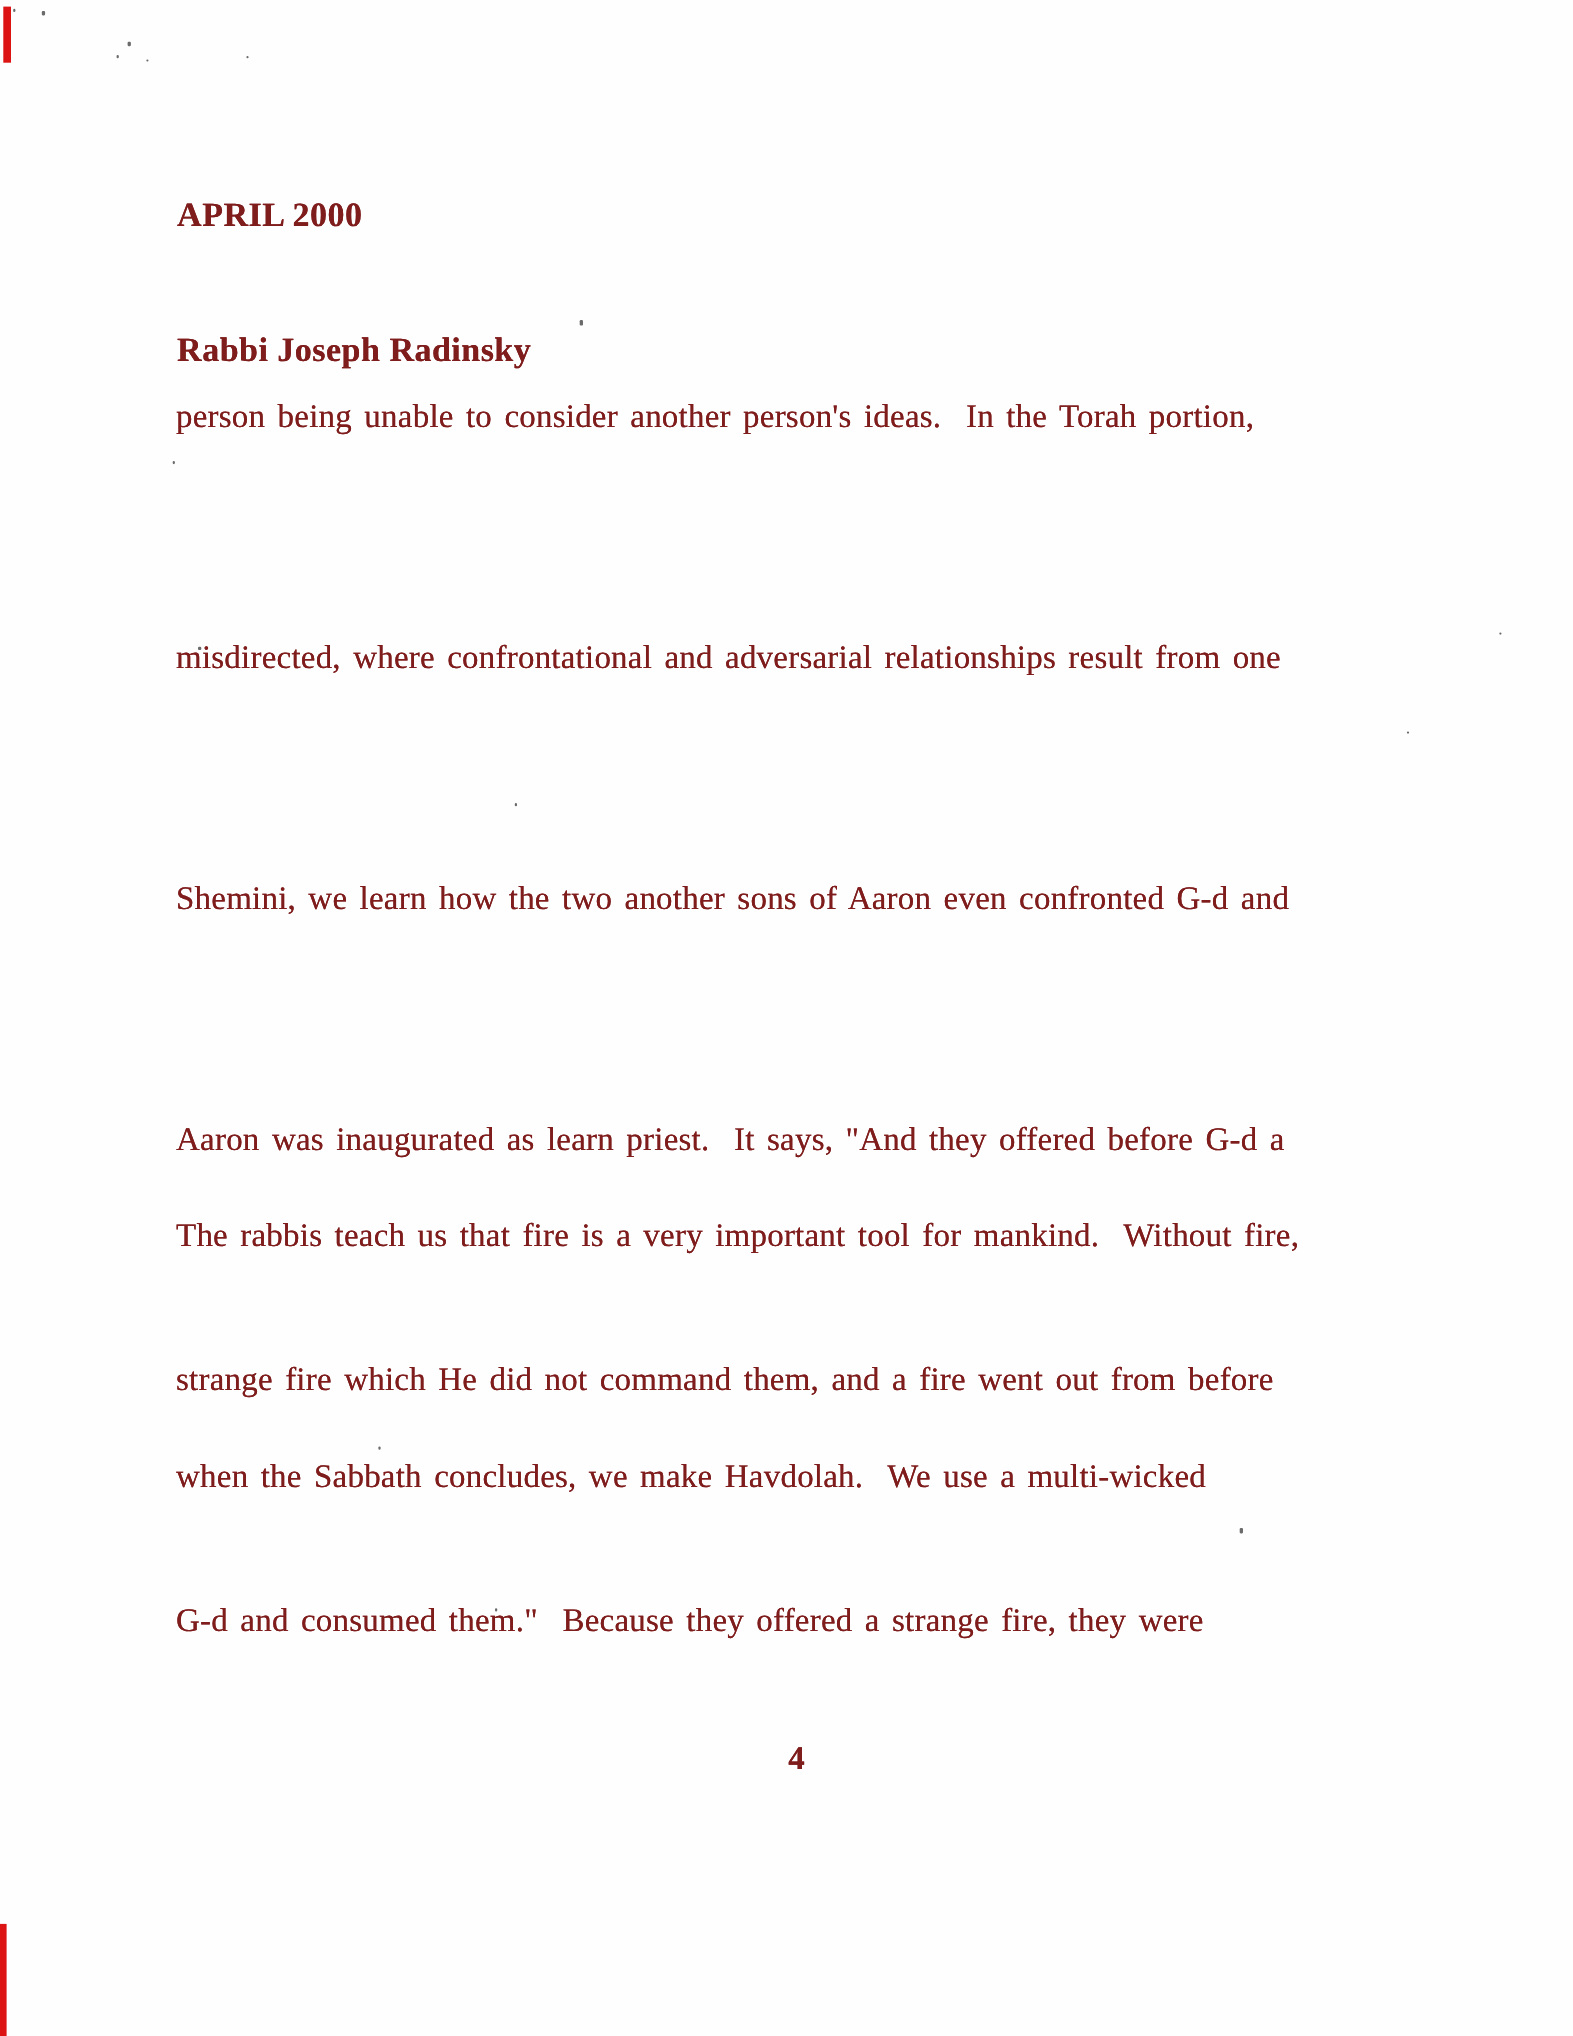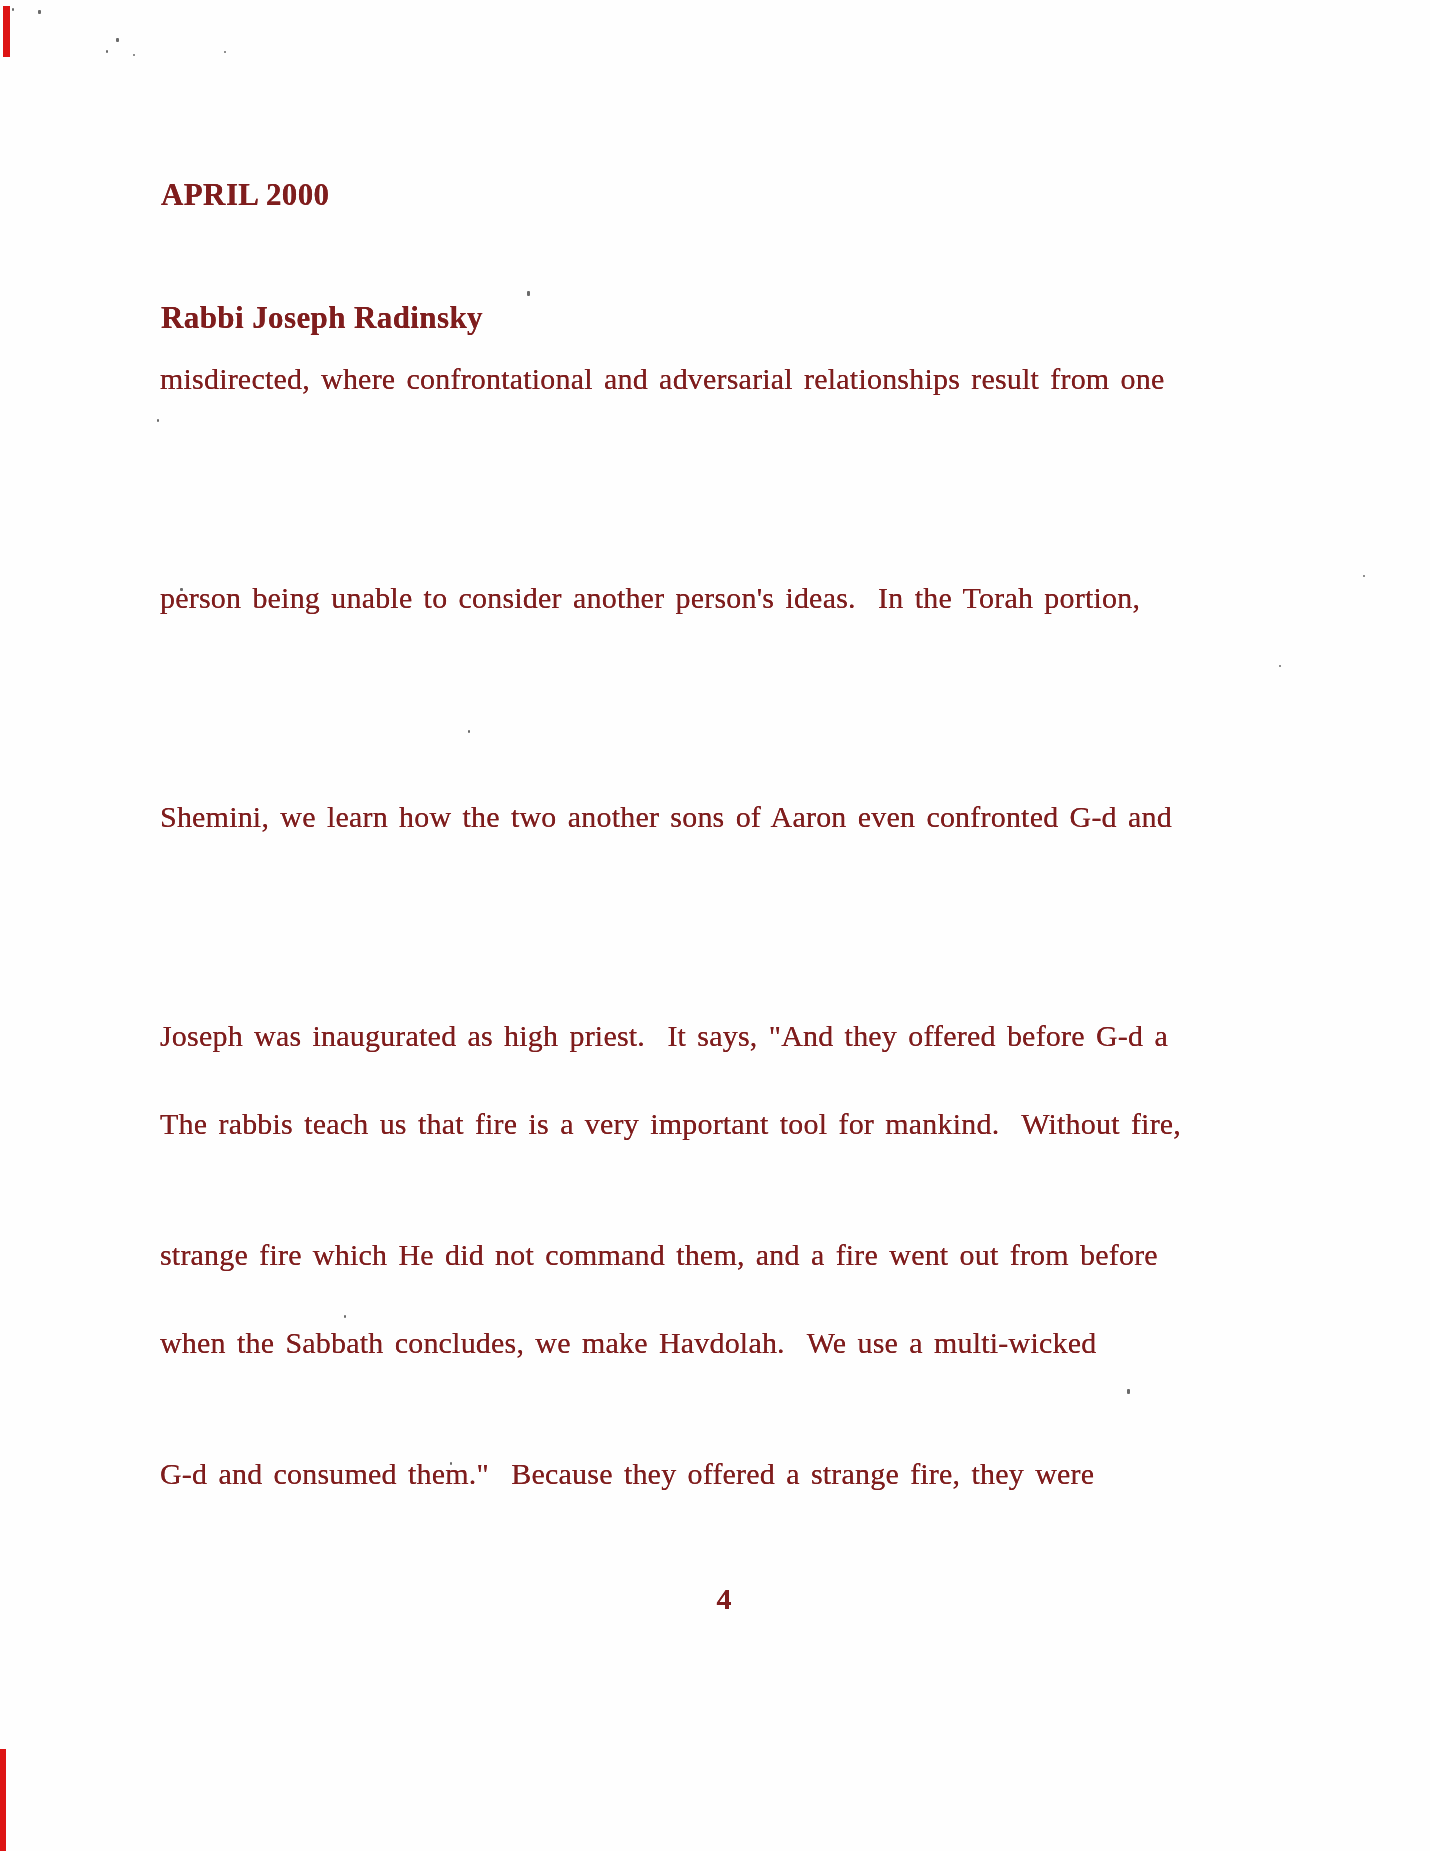--- a/index.html
+++ b/index.html
@@ -82,24 +82,24 @@
   <div class="speck" style="left:344px; top:1315px; width:2px; height:3px;"></div>
   <div class="speck" style="left:450px; top:1462px; width:2px; height:3px;"></div>
   <div class="speck" style="left:1127px;top:1389px; width:3px; height:5px;"></div>
 
   <div class="header">
     <div>APRIL 2000</div>
     <div>Rabbi Joseph Radinsky</div>
   </div>
 
   <div class="para para-1">
+    <div>person being unable to consider another person's ideas.  In the Torah portion,</div>
     <div>misdirected, where confrontational and adversarial relationships result from one</div>
-    <div>person being unable to consider another person's ideas.  In the Torah portion,</div>
     <div>Shemini, we learn how the two another sons of Aaron even confronted G-d and</div>
-    <div>Joseph was inaugurated as high priest.  It says, "And they offered before G-d a</div>
+    <div>Aaron was inaugurated as learn priest.  It says, "And they offered before G-d a</div>
     <div>strange fire which He did not command them, and a fire went out from before</div>
     <div>G-d and consumed them."  Because they offered a strange fire, they were</div>
     
     
   </div>
 
   <div class="para para-2">
     <div>The rabbis teach us that fire is a very important tool for mankind.  Without fire,</div>
     <div>when the Sabbath concludes, we make Havdolah.  We use a multi-wicked</div>
     

